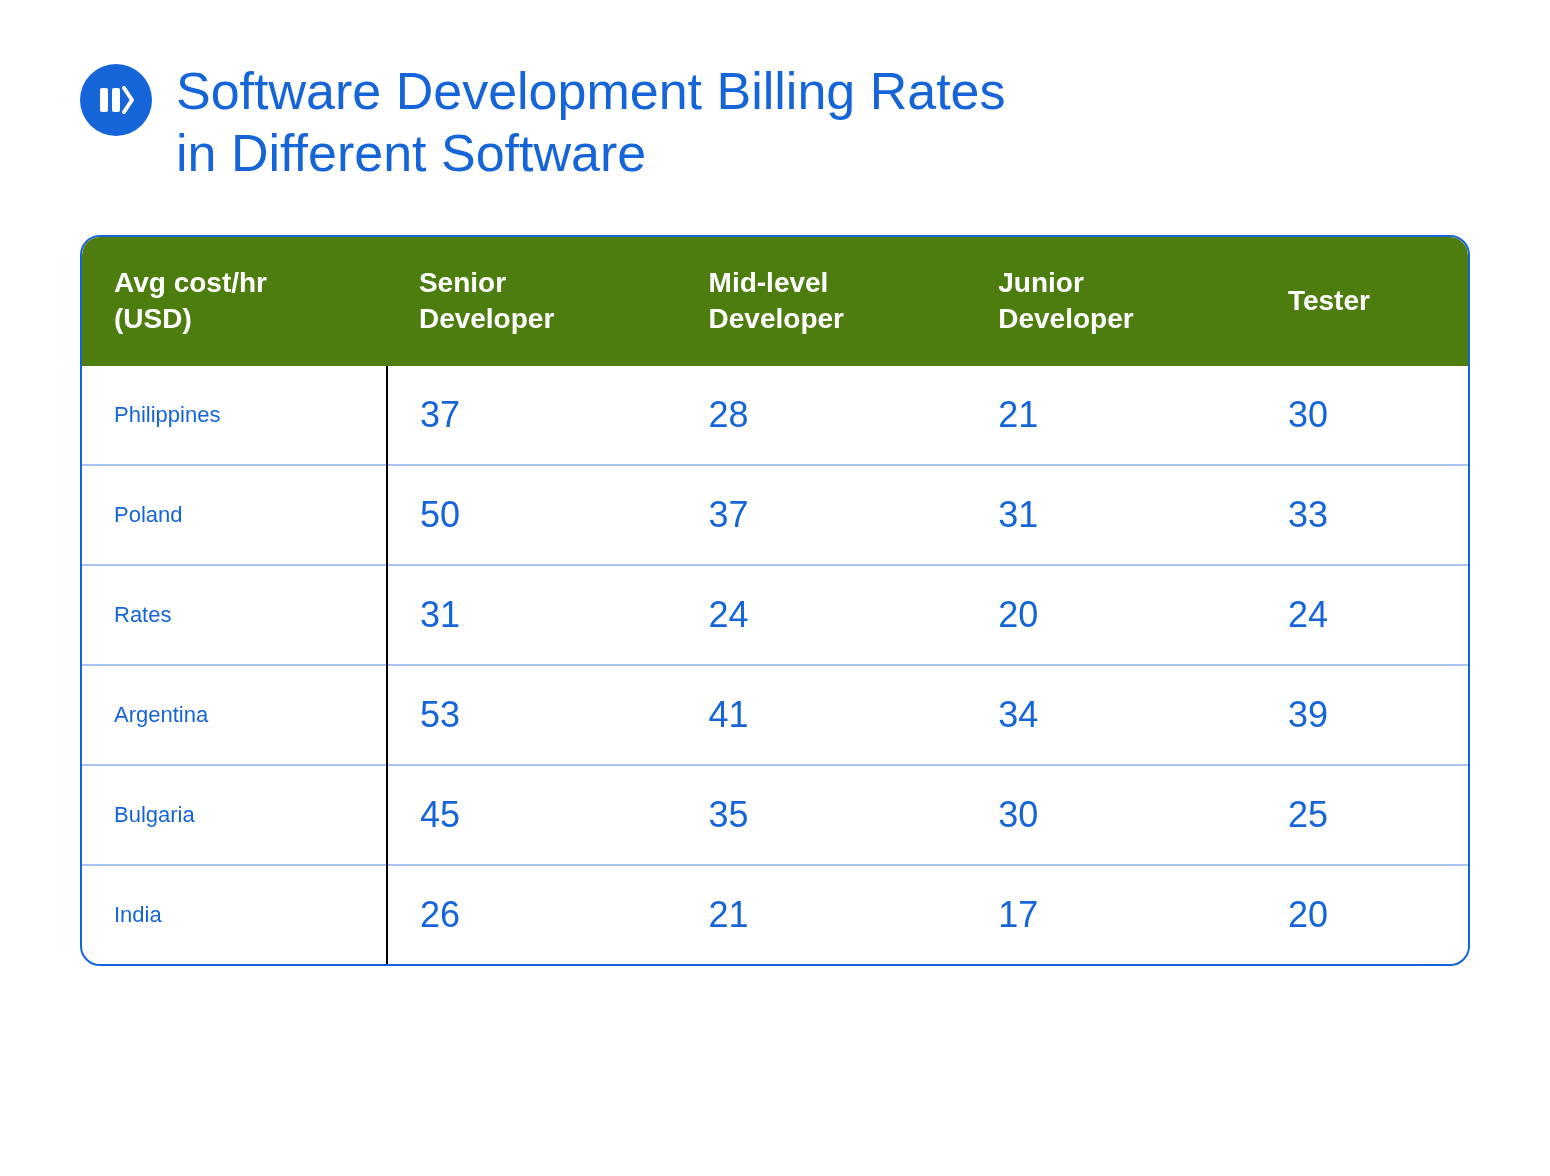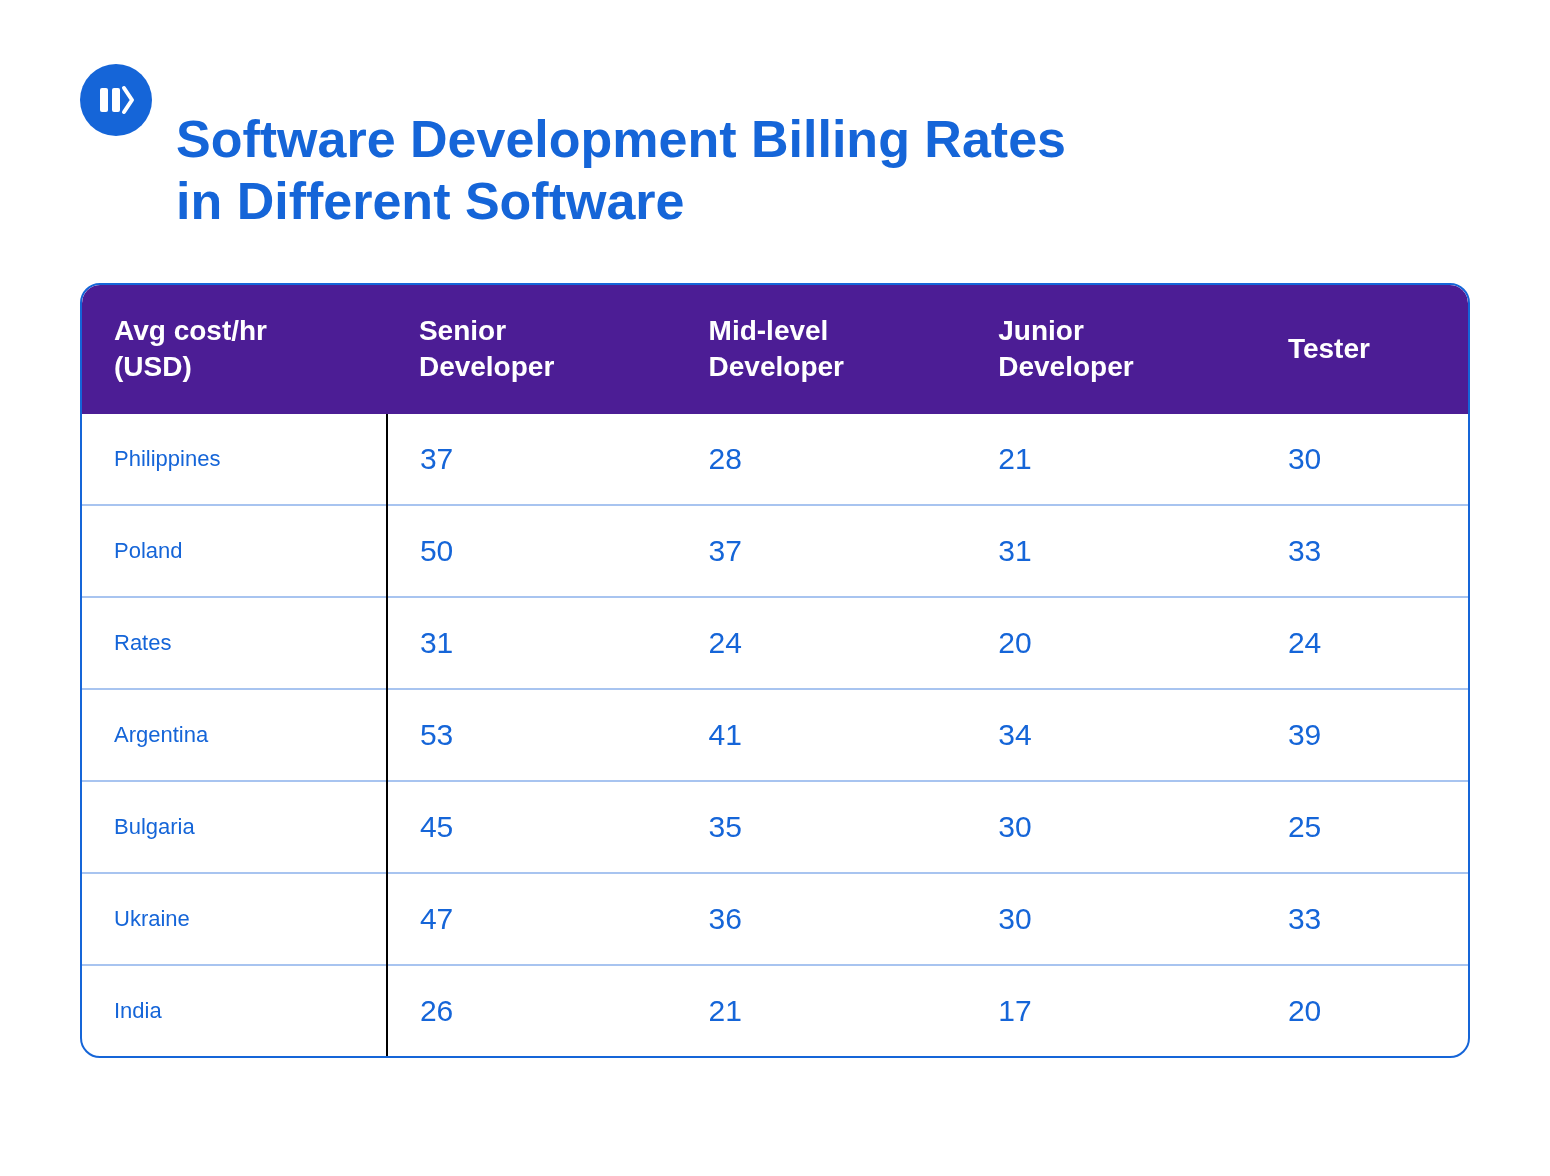--- a/index.html
+++ b/index.html
@@ -38,40 +38,39 @@
       margin-top: 4px;
     }
 
     .logo-icon svg {
       width: 40px;
       height: 40px;
     }
 
     .title {
       font-size: 52px;
-      font-weight: 700;
+      font-weight: 400;
       color: #1565d8;
       line-height: 1.2;
-      margin-top: 48px;
     }
 
     .table-container {
       width: 100%;
       border-radius: 20px;
       overflow: hidden;
       border: 2px solid #1565d8;
     }
 
     table {
       width: 100%;
       border-collapse: collapse;
     }
 
     thead tr {
-      background-color: #4c1d95;
+      background-color: #4d7c0f;
     }
 
     thead th {
       color: #ffffff;
       font-size: 28px;
       font-weight: 700;
       padding: 28px 32px;
       text-align: left;
       line-height: 1.3;
     }
@@ -89,21 +88,21 @@
       border-bottom: 2px solid #a8c4f0;
     }
 
     tbody tr:last-child {
       border-bottom: none;
       margin-left: 36px;
     }
 
     tbody td {
       padding: 28px 32px;
-      font-size: 30px;
+      font-size: 36px;
       color: #1565d8;
       text-align: left;
     }
 
     tbody td:first-child {
       border-right: 2px solid #000000;
       color: #1565d8;
       font-size: 22px;
     }
   </style>
@@ -167,27 +166,20 @@
           <td>39</td>
         </tr>
         <tr>
           <td>Bulgaria</td>
           <td>45</td>
           <td>35</td>
           <td>30</td>
           <td>25</td>
         </tr>
         <tr>
-          <td>Ukraine</td>
-          <td>47</td>
-          <td>36</td>
-          <td>30</td>
-          <td>33</td>
-        </tr>
-        <tr>
           <td>India</td>
           <td>26</td>
           <td>21</td>
           <td>17</td>
           <td>20</td>
         </tr>
       </tbody>
   </table>
 </div>
 

